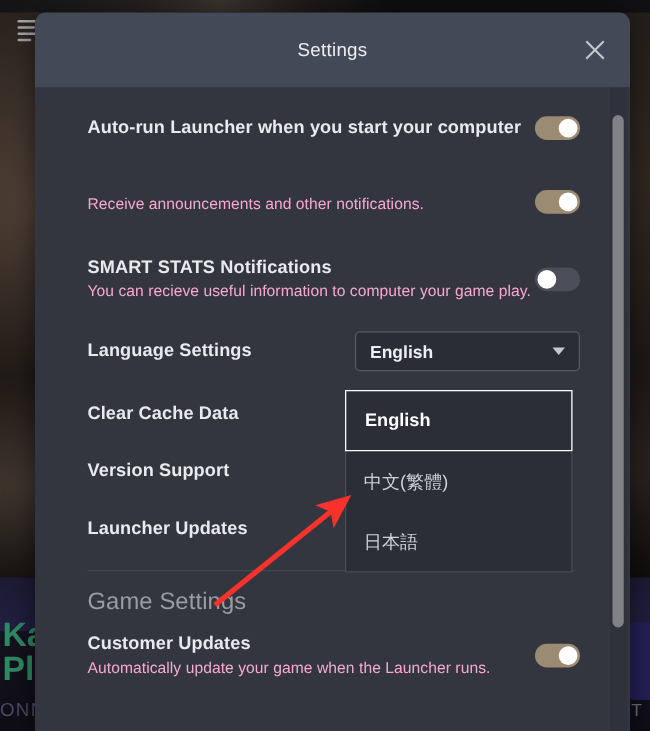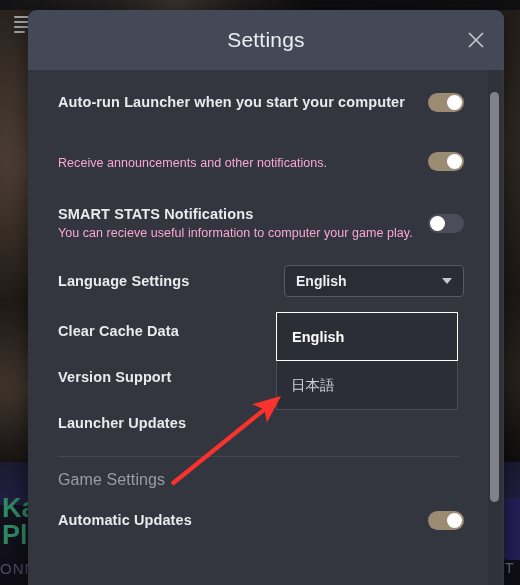--- a/index.html
+++ b/index.html
@@ -117,21 +117,21 @@
   .modal-header {
     position: relative;
     height: 60px;
     background: #434956;
     display: flex;
     align-items: center;
     justify-content: center;
   }
   .modal-title {
     color: #eceef2;
-    font-size: 21px;
+    font-size: 15px;
     font-weight: normal;
     letter-spacing: 0.2px;
   }
   .close-btn {
     position: absolute;
     right: 14px; top: 16px;
     width: 28px; height: 28px;
     cursor: pointer;
   }
   .close-btn svg { display: block; }
@@ -153,21 +153,21 @@
     position: absolute;
     right: 3px; top: 22px;
     width: 9px; height: 410px;
     background: #808288;
     border-radius: 5px;
   }
 
   
   .rows {
     position: absolute;
-    left: 4px; top: 0; right: 18px;
+    left: 16px; top: 0; right: 18px;
   }
   .row {
     position: relative;
     display: flex;
     align-items: center;
     justify-content: space-between;
     padding: 0 10px 0 26px;
     min-height: 52px;
   }
   .row-texts { display: flex; flex-direction: column; }
@@ -256,21 +256,21 @@
     padding-left: 15px;
   }
 
   .divider {
     height: 1px;
     background: #44474f;
     margin: 10px 26px 0 26px;
   }
   .section-label {
     color: #9a9ca5;
-    font-size: 16px;
+    font-size: 19px;
     padding: 14px 0 2px 26px;
     letter-spacing: 0.1px;
   }
 
   
   .arrow-overlay {
     position: absolute;
     left: 0; top: 0; width: 520px; height: 585px;
     pointer-events: none;
     z-index: 60;
@@ -378,33 +378,35 @@
             <div class="row-title">Launcher Updates</div>
           </div>
         </div>
 
         <div class="divider"></div>
 
         <div class="section-label">Game Settings</div>
 
         <div class="row" style="min-height:58px">
           <div class="row-texts">
-            <div class="row-title">Automatic Updates</div>
+            <div class="row-title">Customer Updates</div>
+            <div class="row-sub">Automatically update your game when the Launcher runs.</div>
           </div>
           <div class="toggle on">
             <div class="knob"></div>
           </div>
         </div>
 
       </div>
     </div>
   </div>
 
   <div class="dropdown">
     <div class="dd-item selected">English</div>
+    <div class="dd-item">中文(繁體)</div>
     <div class="dd-item">日本語</div>
   </div>
 
   <svg class="arrow-overlay" viewBox="0 0 520 585">
     <defs>
       <marker id="ah" markerWidth="7" markerHeight="7" refX="3.2" refY="3.2" orient="auto">
         <path d="M0,0.4 L6.6,3.2 L0,6 L1.5,3.2 Z" fill="#f9322c"></path>
       </marker>
     </defs>
     <line x1="172" y1="484" x2="270" y2="405" stroke="#f9322c" stroke-width="4.2" marker-end="url(#ah)"></line>

